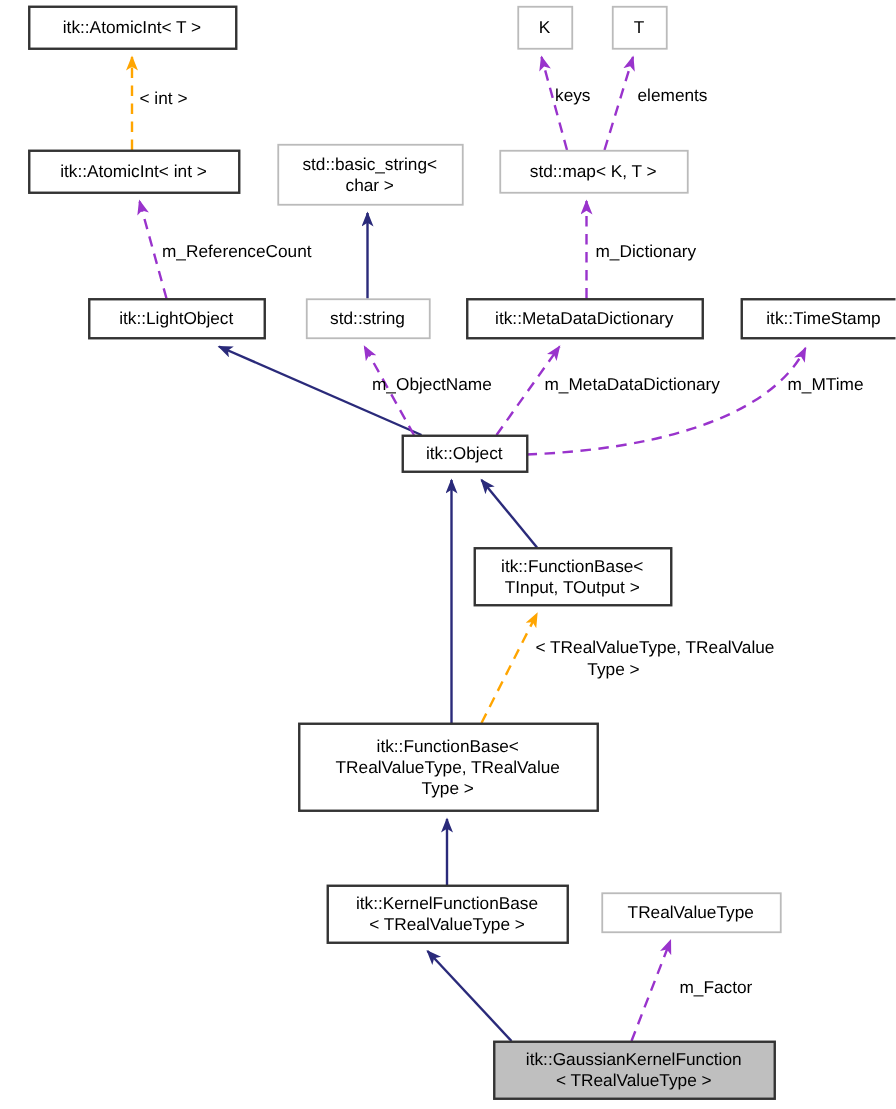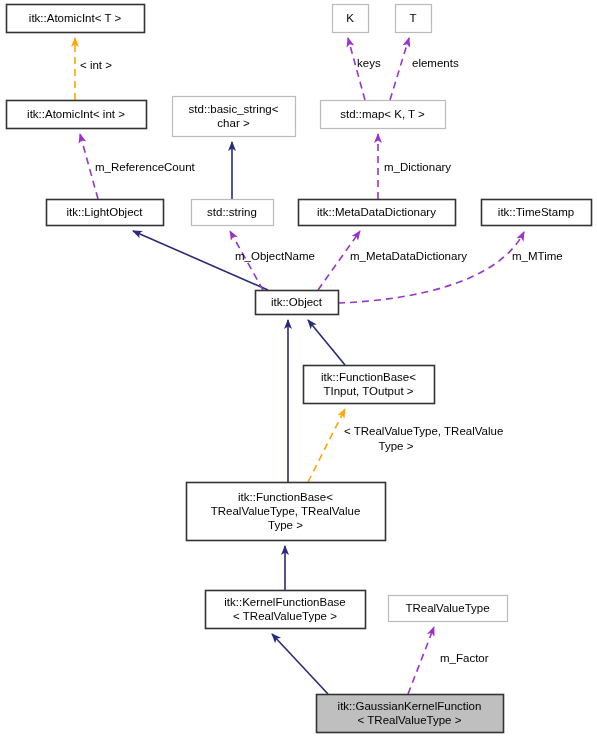--- a/index.html
+++ b/index.html
@@ -1,17 +1,17 @@
 <!DOCTYPE html>
 <html><head>
 <meta charset="utf-8">
 <style>
   html,body{margin:0;padding:0;background:#ffffff;}
   body{width:597px;height:739px;font-family:"Liberation Sans",sans-serif;overflow:hidden;}
-  #diagram{position:relative;width:485px;height:739px;}
+  #diagram{position:relative;width:485px;height:739px;margin-left:13px;}
   svg{position:absolute;left:0;top:0;}
   .nodelabel{font-family:"Liberation Sans",sans-serif;font-size:11.5px;fill:#000000;}
   .edgelabel{font-family:"Liberation Sans",sans-serif;font-size:11.5px;fill:#000000;}
 </style>
 </head>
 <body>
 
 <div id="diagram">
   <svg width="597" height="739" viewBox="0 0 597 739">
     <defs>

